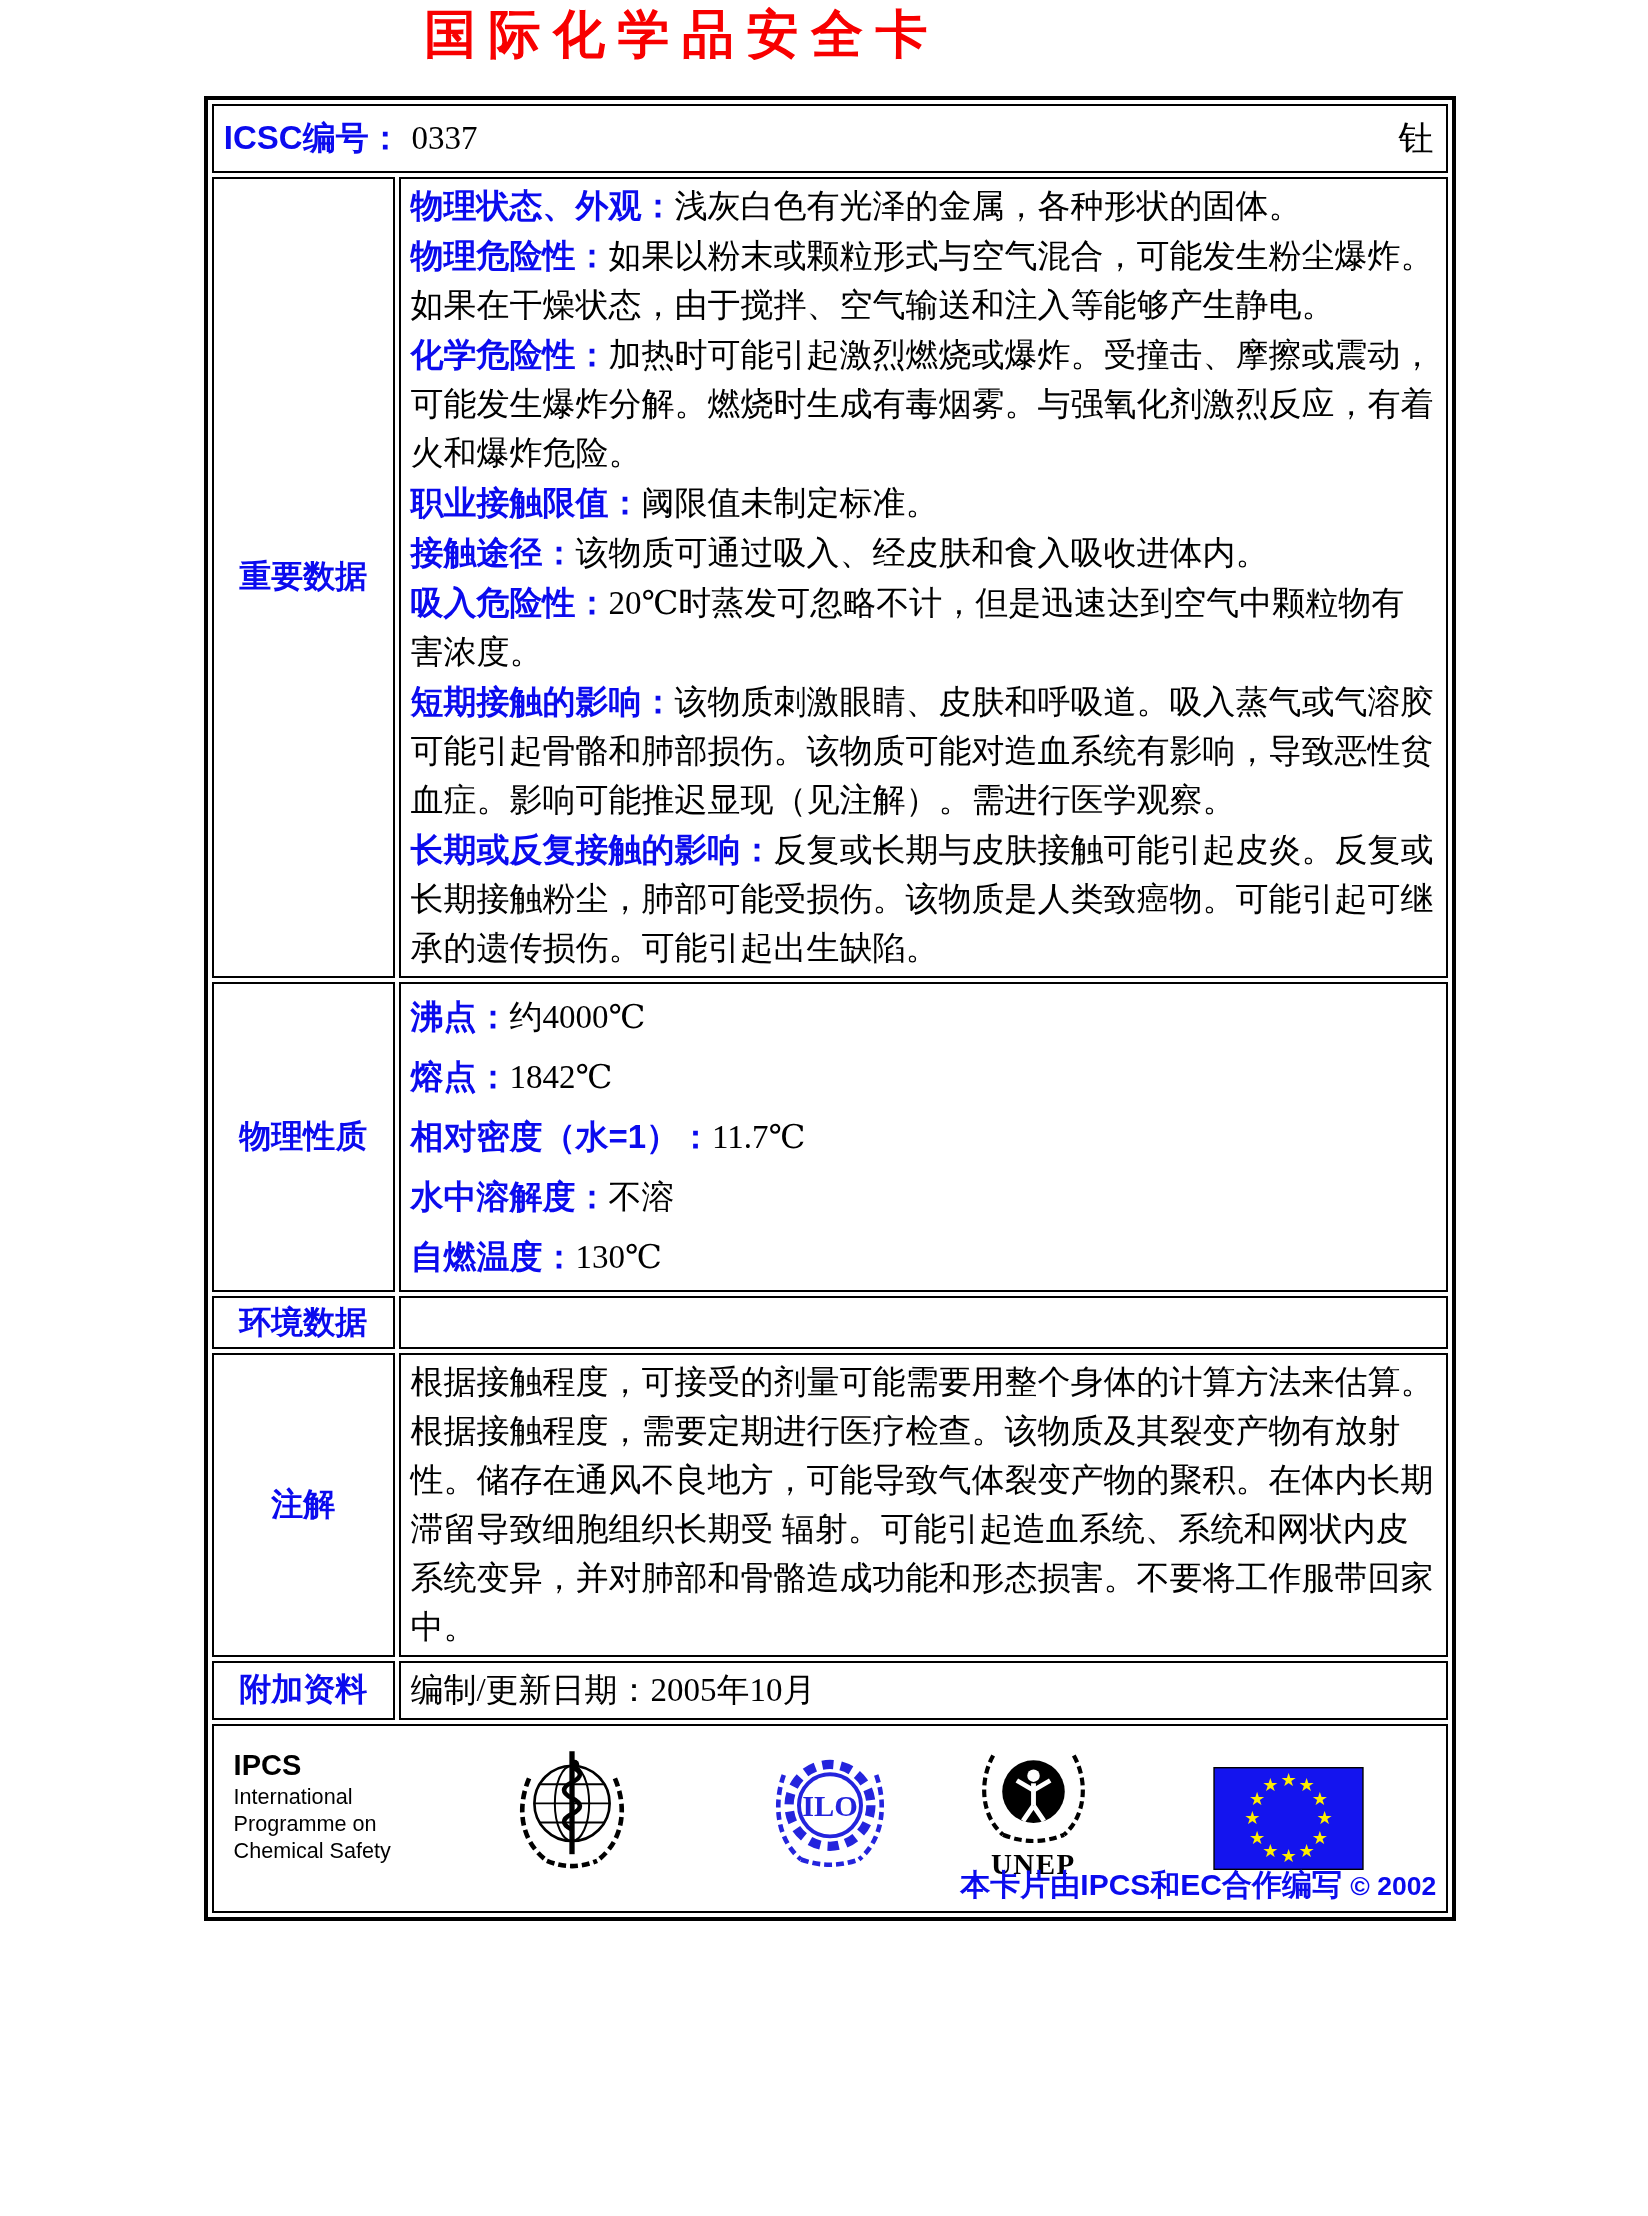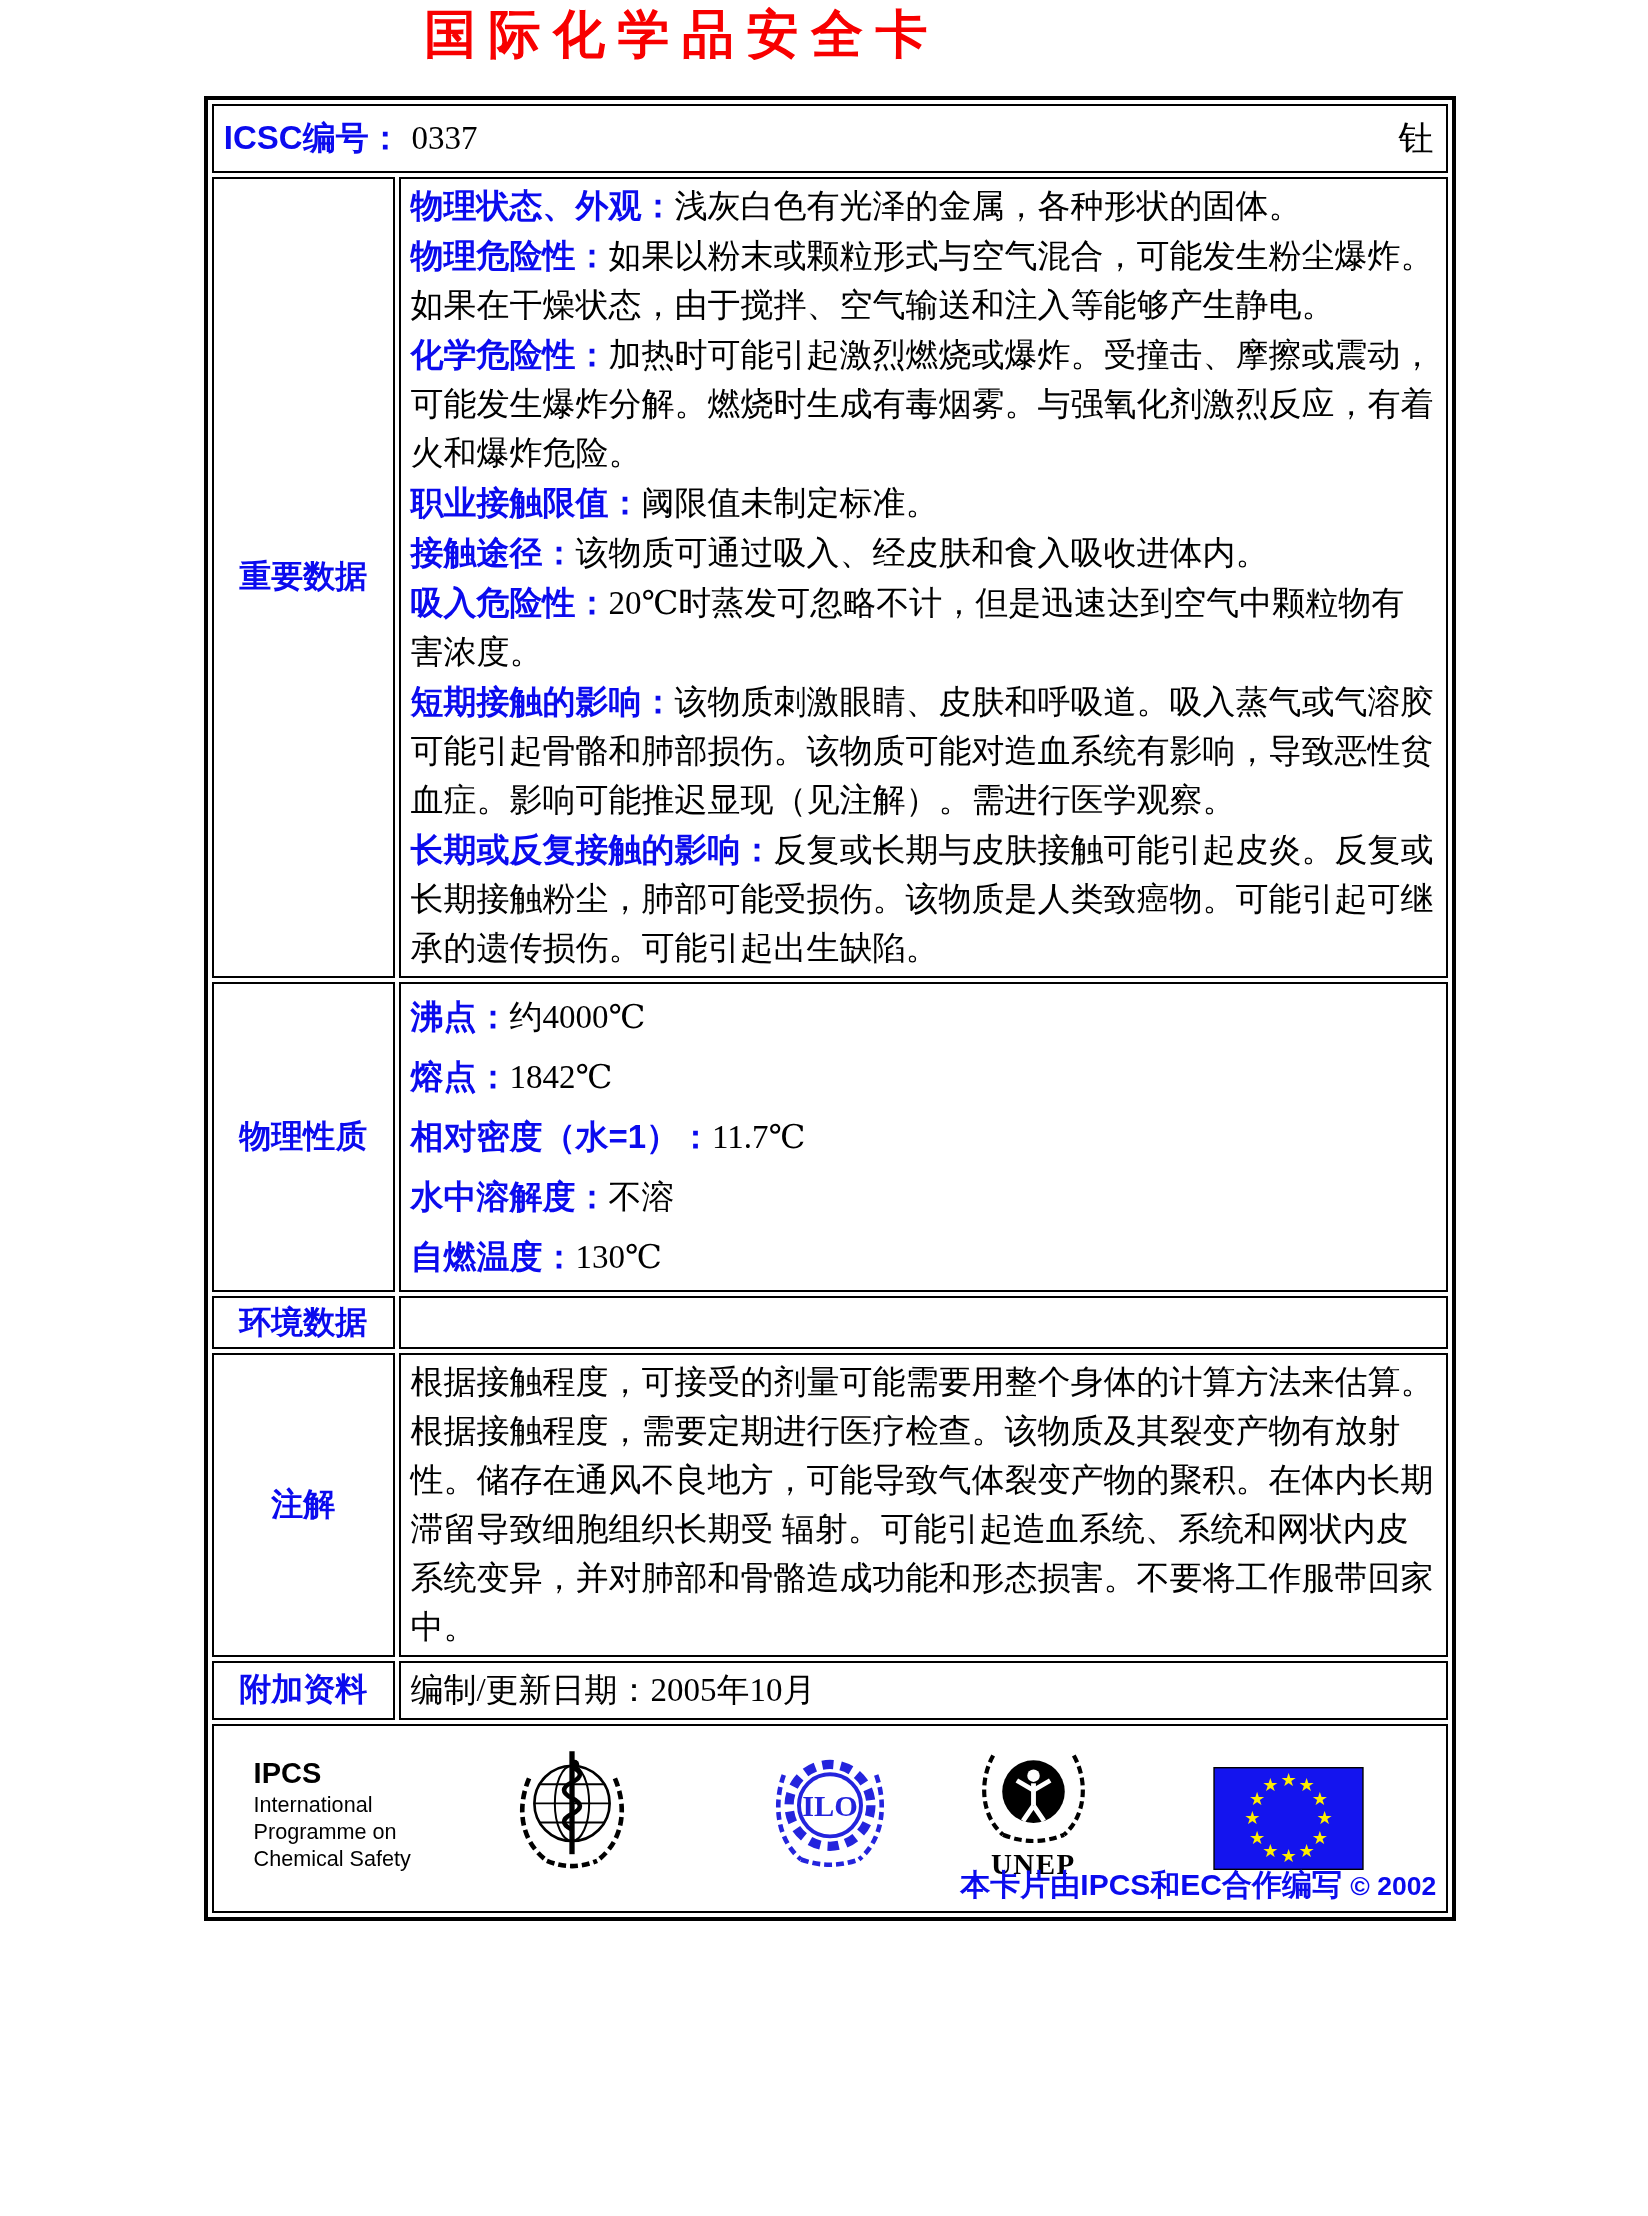--- a/index.html
+++ b/index.html
@@ -60,21 +60,21 @@
     font-size: 32px;
   }
   .content-cell { padding: 5.6px 14px 8.4px 9.8px; }
   .para { margin: 0; font-size: 33px; line-height: 49px; }
   .para .blbl { font-size: 33px; }
   .phys .para { line-height: 60px; }
   .env-label { height: 38px; }
   .addl-cell { height: 40px; }
   .logos-cell { height: 180px; padding: 0; }
   .logos { position: relative; height: 180px; width: 100%; }
-  .ipcs { position: absolute; left: 9.8px; top: 28px; font-family: "Liberation Sans", "DejaVu Sans", sans-serif; margin-left: 20px; }
+  .ipcs { position: absolute; left: 9.8px; top: 20px; font-family: "Liberation Sans", "DejaVu Sans", sans-serif; }
   .ipcs-acronym { font-weight: bold; font-size: 29px; line-height: 35px; }
   .ipcs-line { font-size: 21.6px; line-height: 27px; }
   .who-svg { position: absolute; left: 282px; top: 14px; }
   .ilo-svg { position: absolute; left: 540px; top: 14px; }
   .unep-block { position: absolute; left: 740px; top: 15.3px; width: 139px; text-align: center; }
   .unep-label {
     font-family: "Liberation Serif", "DejaVu Serif", serif;
     font-weight: bold; font-size: 29px; letter-spacing: 1.4px; margin-top: -2.8px;
   }
   .eu-flag { position: absolute; left: 989px; top: 39px; }

